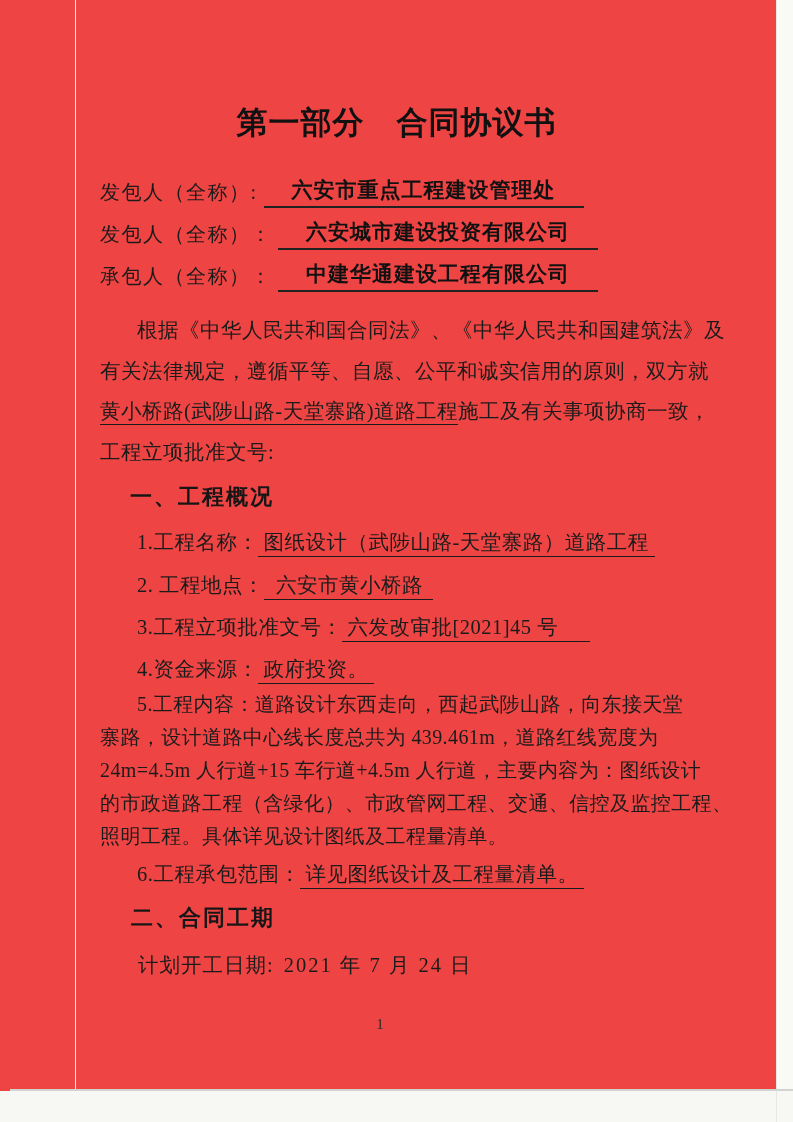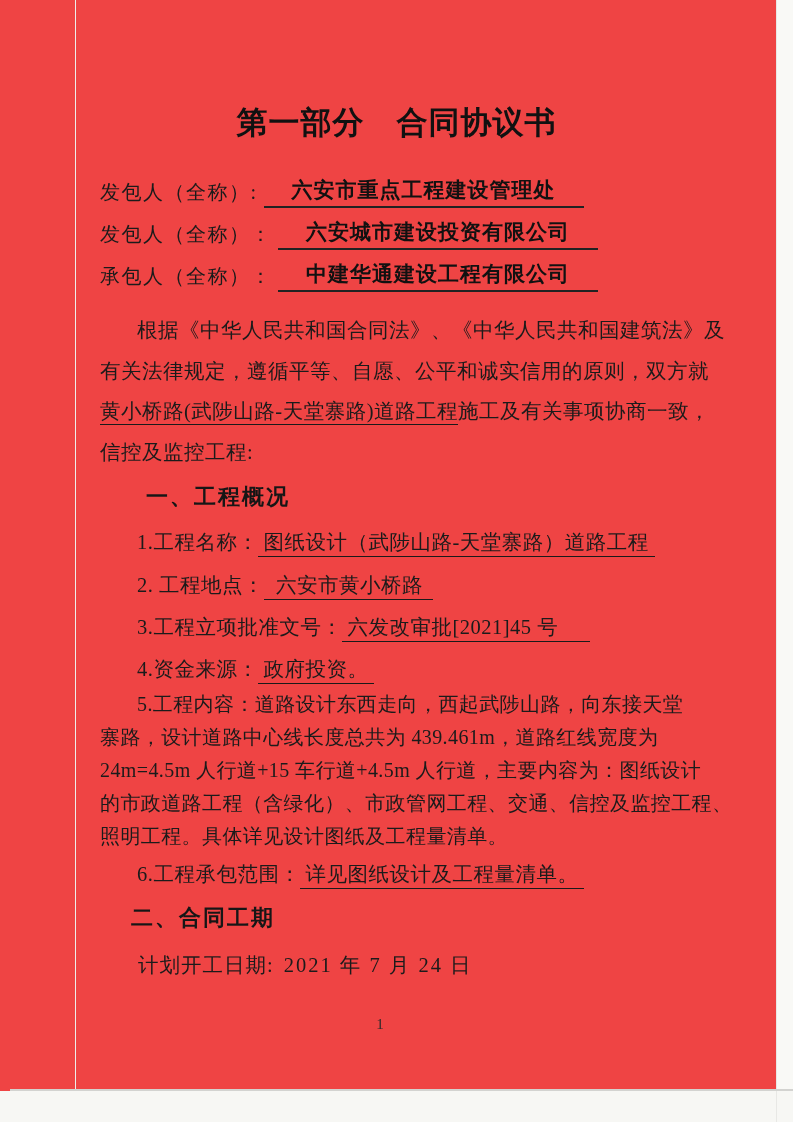--- a/index.html
+++ b/index.html
@@ -38,21 +38,21 @@
 
   .preamble { position:absolute; left:100px; top:310px; width:620px; }
   .preamble .ln { height:40.5px; line-height:40.5px; font-size:20.5px; letter-spacing:0.5px; white-space:nowrap; }
   .preamble .ln.indent { text-indent:37px; }
   .u { border-bottom:1.5px solid #1a1a1a; padding-bottom:2px; }
 
   .h-sec {
     position:absolute; font-family:"Liberation Sans","DejaVu Sans",sans-serif;
     font-weight:700; font-size:22px; letter-spacing:2px; color:#161616; white-space:nowrap;
   }
-  .h1 { left:146px; top:482px;text-align:right; }
+  .h1 { left:130px; top:482px;text-align:right; }
   .h2 { left:131px; top:903px; }
 
   .item { position:absolute; left:137px; font-size:20.5px; letter-spacing:0.5px; white-space:nowrap; }
   .item .ival { border-bottom:1.5px solid #1a1a1a; padding:0 6px 3px 5px; }
   .item1 { top:528px; } .item2 { top:571px; } .item3 { top:613px; } .item4 { top:655px; }
   .item2 .ival { padding-left:12px; padding-right:10px; }
   .item3 .ival { padding-right:32px; }
   .item6 { top:860px; }
 
   .content { position:absolute; left:100px; top:688px; width:640px; }
@@ -87,21 +87,21 @@
   </div>
   <div class="party party3">
     <span class="plabel">承包人（全称）：</span>
     <span class="pline">中建华通建设工程有限公司</span>
   </div>
 
   <div class="preamble">
     <div class="ln indent">根据《中华人民共和国合同法》、《中华人民共和国建筑法》及</div>
     <div class="ln">有关法律规定，遵循平等、自愿、公平和诚实信用的原则，双方就</div>
     <div class="ln"><span class="u">黄小桥路(武陟山路-天堂寨路)道路工程</span><span>施工及有关事项协商一致，</span></div>
-    <div class="ln">信控及监控工程:</div>
+    <div class="ln">工程立项批准文号:</div>
   </div>
 
   <div class="h-sec h1">一、工程概况</div>
 
   <div class="item item1">
     <span>1.工程名称：</span><span class="ival">图纸设计（武陟山路-天堂寨路）道路工程</span>
   </div>
   <div class="item item2">
     <span>2. 工程地点：</span><span class="ival">六安市黄小桥路</span>
   </div>

